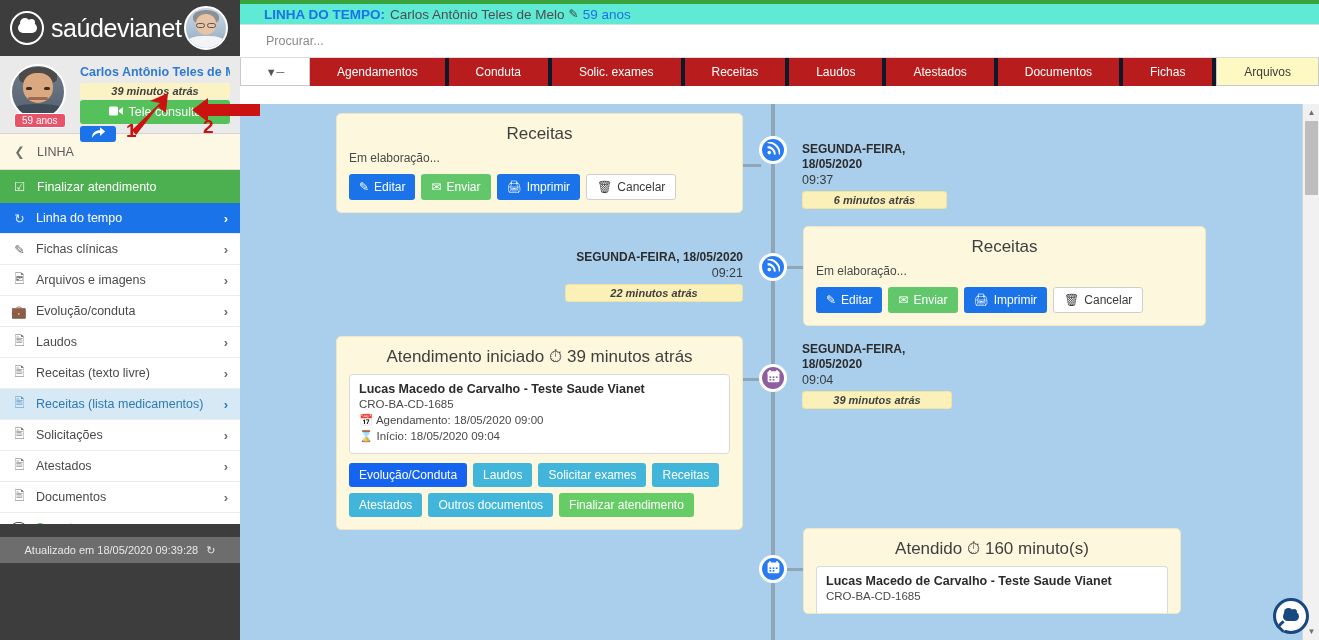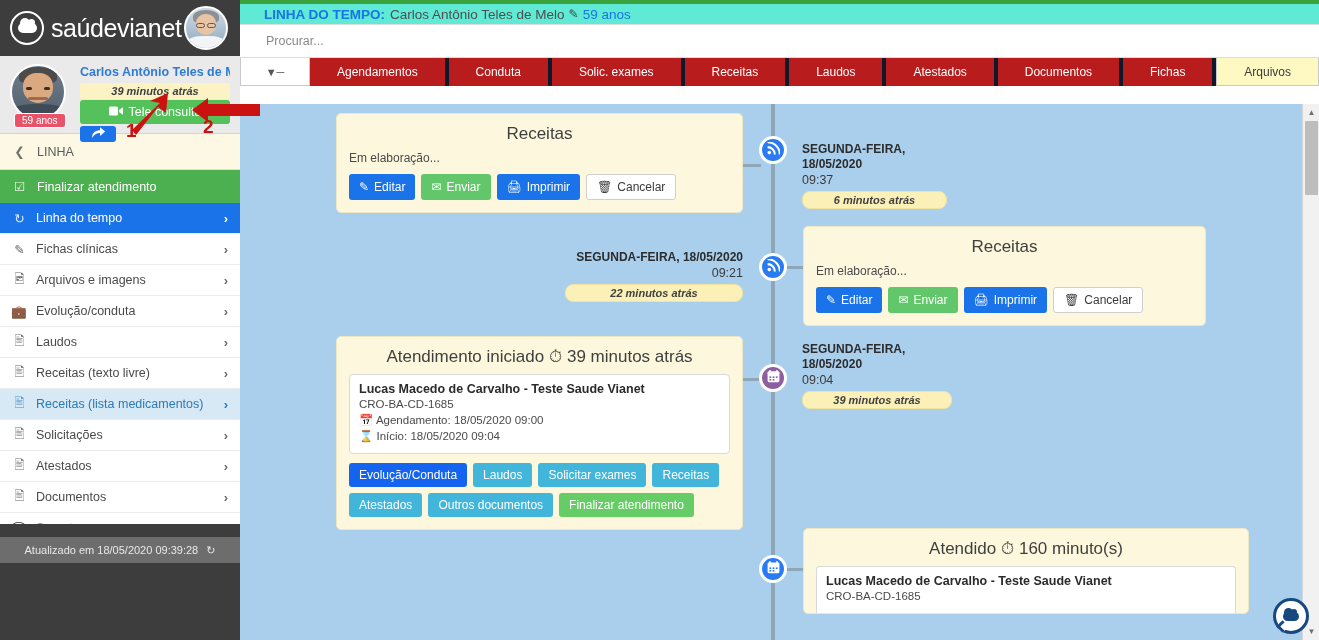--- a/index.html
+++ b/index.html
@@ -188,21 +188,21 @@
   .b.cyan { background: #41b6da; }
   .b.brightblue { background: #1464f0; }
   .b.lightgreen { background: #66cc66; }
 
   .stamp { position: absolute; z-index: 2; }
   .stamp .dt { font-size: 12px; font-weight: bold; color: #2c2c2c; line-height: 15px; }
   .stamp .tm { font-size: 12.5px; color: #3a3a3a; line-height: 16px; }
   .stamp .ago {
     background: #fbf0b8; border: 1px solid #f0e49e; color: #3f3f3f; font-size: 11px;
     font-style: italic; font-weight: bold; text-align: center; padding: 2px 16px;
-    border-radius: 8px; margin-top: 3px; display: block;
+    border-radius: 3px; margin-top: 3px; display: block;
   }
   .stamp.right { text-align: right; }
 
   .innerbox {
     background: #ffffff; border: 1px solid #d9d9d9; border-radius: 4px;
     padding: 7px 9px 9px 9px; margin-bottom: 9px;
   }
   .ib-name { font-size: 12.5px; font-weight: bold; color: #2b2b2b; }
   .ib-line { font-size: 11.5px; color: #4a4a4a; line-height: 16px; }
 
@@ -531,21 +531,21 @@
               <rect x="2.2" y="0" width="1.6" height="3" rx="0.7" fill="#fff"></rect>
               <rect x="9.2" y="0" width="1.6" height="3" rx="0.7" fill="#fff"></rect>
               <rect x="2.4" y="6.4" width="1.8" height="1.6" fill="#2a7bf2"></rect>
               <rect x="5.6" y="6.4" width="1.8" height="1.6" fill="#2a7bf2"></rect>
               <rect x="8.8" y="6.4" width="1.8" height="1.6" fill="#2a7bf2"></rect>
               <rect x="2.4" y="9" width="1.8" height="1.6" fill="#2a7bf2"></rect>
               <rect x="5.6" y="9" width="1.8" height="1.6" fill="#2a7bf2"></rect>
             </svg>
         </span>
       </div>
-      <div class="card" style="left:563px; top:424px; width:446px; padding-bottom:0;">
+      <div class="card" style="left:563px; top:424px; width:378px; padding-bottom:0;">
         <div class="card-title">
           <span>Atendido</span>
           <span>⏱</span>
           <span>160 minuto(s)</span>
         </div>
         <div class="innerbox" style="margin-bottom:0; border-bottom:none; border-radius:4px 4px 0 0;">
           <div class="ib-name">Lucas Macedo de Carvalho - Teste Saude Vianet</div>
           <div class="ib-line">CRO-BA-CD-1685</div>
         </div>
       </div>

